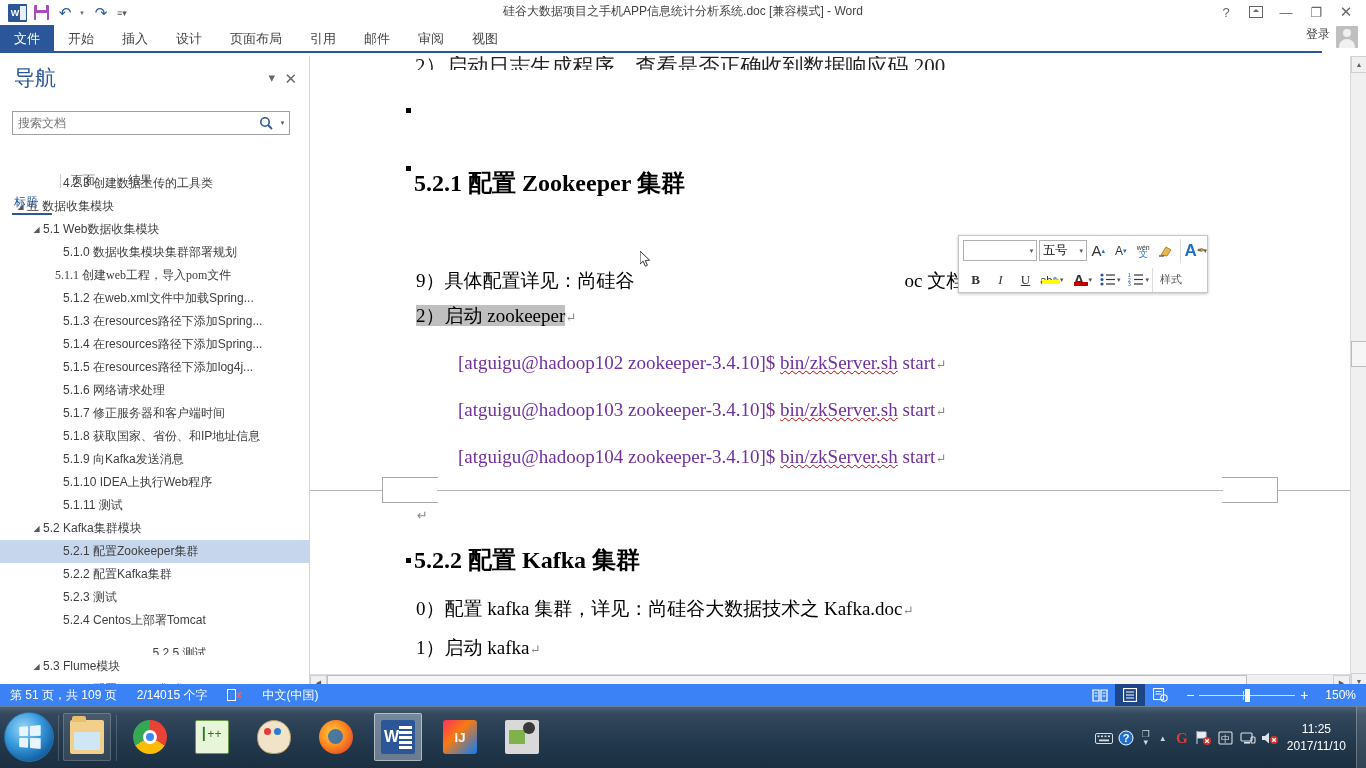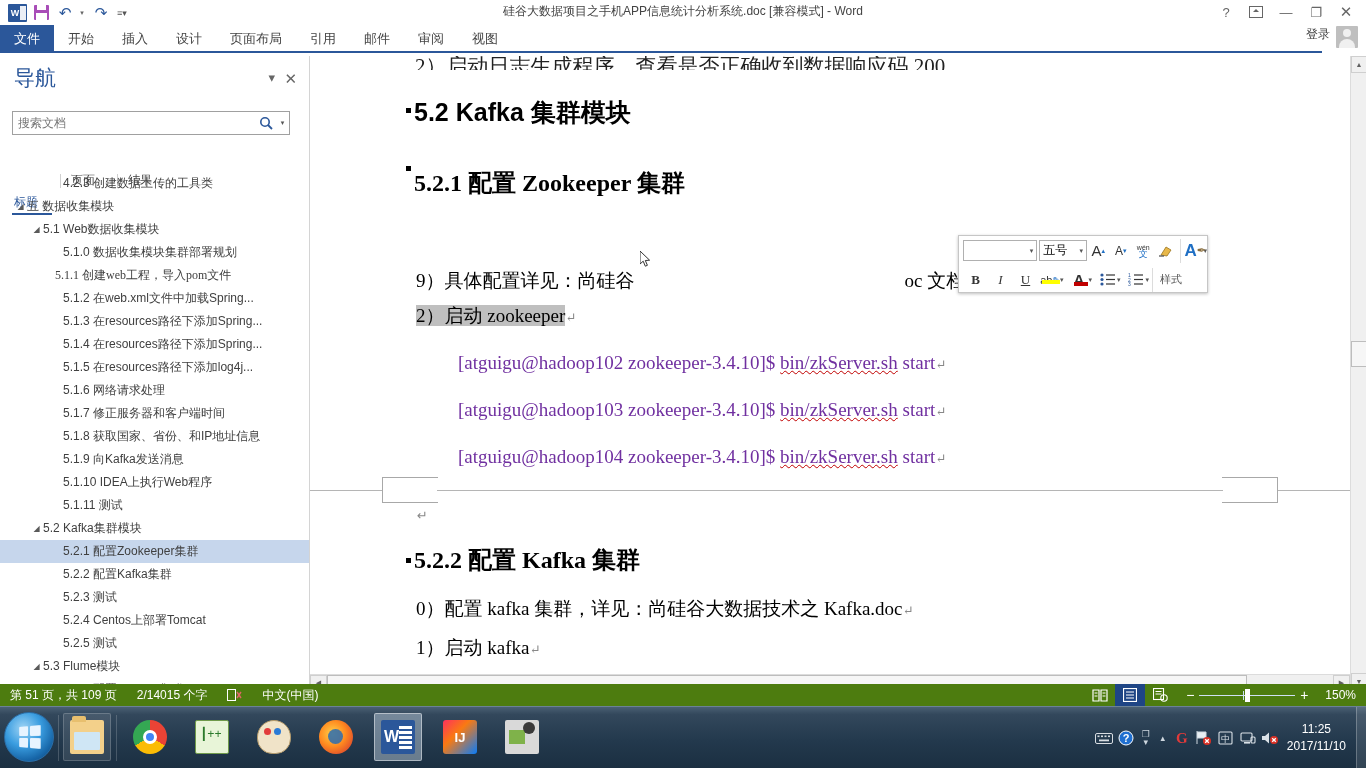--- a/index.html
+++ b/index.html
@@ -228,21 +228,21 @@
     color:#606060; border:1px solid #cfcfcf;
   }
   .hs-thumb {
     position:absolute; left:17px; top:0; width:920px; height:16px;
     background:#f6f6f6; border:1px solid #bdbdbd;
   }
 
   
   .statusbar {
     position:absolute; left:0; bottom:62px; width:1366px; height:22px;
-    background:#4d7c0f; color:#fff; display:flex; align-items:center;
+    background:#3b82f6; color:#fff; display:flex; align-items:center;
     font-size:12px;
   }
   .sb-item { padding: 0 10px; display:flex; align-items:center; white-space:nowrap; }
   .sb-right { position:absolute; right:0; top:0; height:22px; display:flex; align-items:center; }
   .view-btn {
     width:30px; height:22px; display:flex; align-items:center; justify-content:center;
     color:#fff; font-size:13px;
   }
   .view-btn.active { background:#1e4585; }
   .zoom-slider {
@@ -472,21 +472,21 @@
         <span class="tree-label">5.2.2 配置Kafka集群</span>
       </div>
       <div class="tree-item" style="padding-left: 50px;">
         <span class="tw empty"></span>
         <span class="tree-label">5.2.3 测试</span>
       </div>
       <div class="tree-item" style="padding-left: 50px;">
         <span class="tw empty"></span>
         <span class="tree-label">5.2.4 Centos上部署Tomcat</span>
       </div>
-      <div class="tree-item" style="padding-left: 50px;">
+      <div class="tree-item" style="padding-left: 50px; flex-direction: column;">
         <span class="tw empty"></span>
         <span class="tree-label">5.2.5 测试</span>
       </div>
       <div class="tree-item" style="padding-left: 30px;">
         <span class="tw">◢</span>
         <span class="tree-label">5.3 Flume模块</span>
       </div>
       <div class="tree-item" style="padding-left: 50px;">
         <span class="tw empty"></span>
         <span class="tree-label">5.3.1 配置Hadoop集群</span>
@@ -496,21 +496,20 @@
         <span class="tree-label">5.3.2 Flume安装</span>
       </div>
     </div>
 </div>
 
 <div class="docarea">
 
   <div class="line-cut">2）启动日志生成程序，查看是否正确收到数据响应码 200。</div>
 
   <div class="bullet-sq" style="left:96px; top:52px;"></div>
-  <div class="h2" style="left:104px; top:40px;">5.2 Kafka 集群模块</div>
 
   <div class="bullet-sq" style="left:96px; top:110px;"></div>
   <div class="h3" style="left:104px; top:96px;margin-top:15px;">5.2.1  配置 Zookeeper 集群</div>
 
   <div class="para" style="left:106px; top:212px;">
     <span>9）具体配置详见：尚硅谷</span><span style="margin-left:270px">oc 文档</span>
   </div>
 
   <div class="para" style="left:106px; top:247px;">
     <span class="sel-hl">2）启动 zookeeper</span><span class="pilcrow">↵</span>

